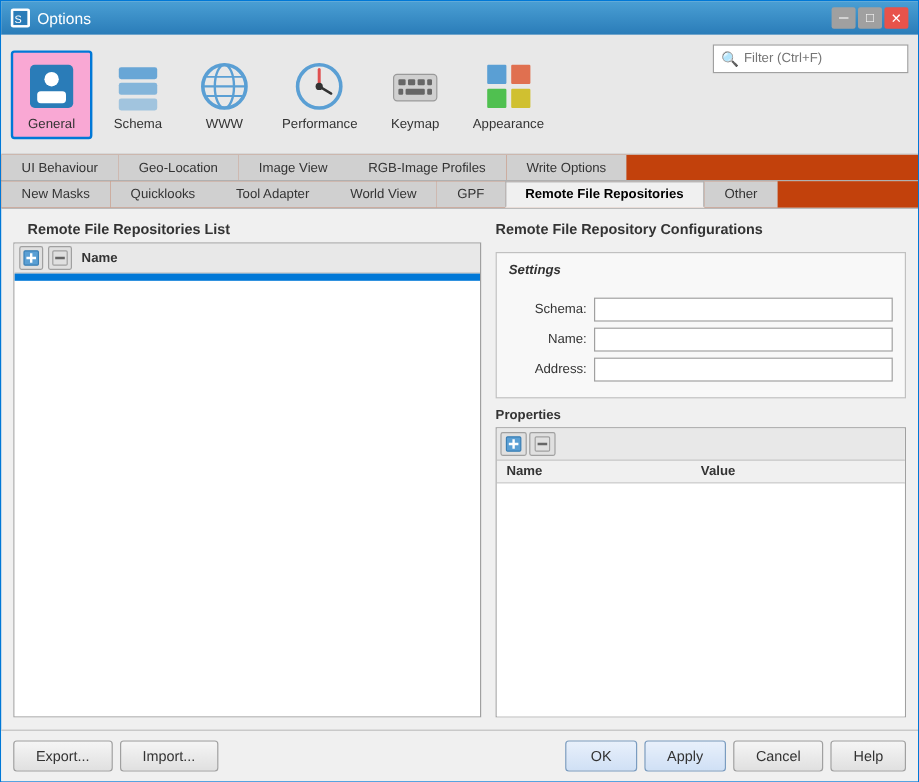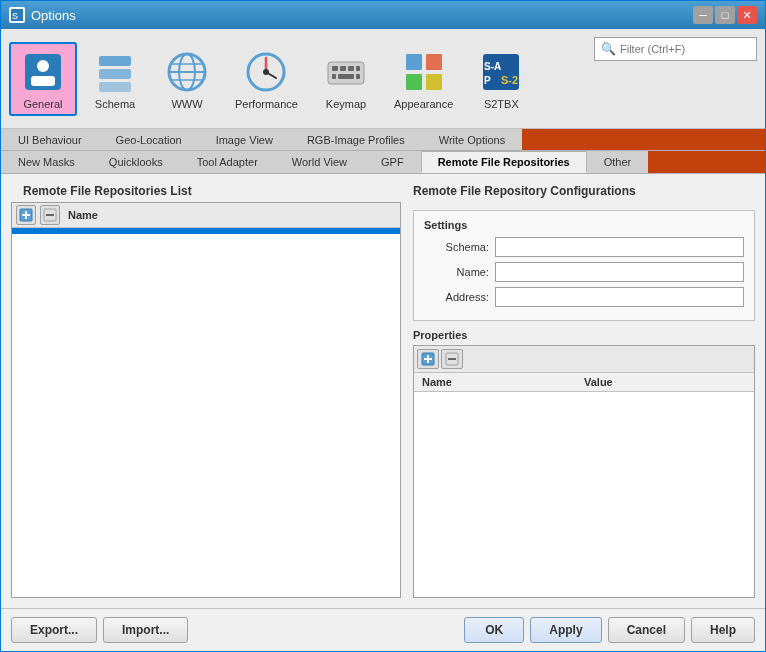--- a/index.html
+++ b/index.html
@@ -242,22 +242,23 @@
       margin-bottom: 4px;
     }
     .settings-section {
       border: 1px solid #c0c0c0;
       padding: 8px 10px;
       background: #f8f8f8;
     }
     .settings-title {
       font-size: 11px;
       font-weight: bold;
-      margin-bottom: 6px;
-      color: #333;
+      margin-bottom: 17px;
+      color: #333;
+      font-style: italic;
     }
     .field-row {
       display: flex;
       align-items: center;
       margin-bottom: 5px;
       gap: 6px;
     }
     .field-label {
       width: 65px;
       font-size: 11px;
@@ -338,21 +339,20 @@
     .bottom-right { display: flex; gap: 6px; }
     .btn {
       padding: 5px 18px;
       border: 1px solid #a0a0a0;
       background: linear-gradient(to bottom, #f5f5f5, #e0e0e0);
       cursor: pointer;
       font-size: 12px;
       border-radius: 3px;
       color: #333;
       min-width: 60px;
-      font-weight: bold;
     }
     .btn.primary {
       background: linear-gradient(to bottom, #e8f0fb, #d0e0f5);
       border-color: #7a9cc0;
     }
   </style>
 </head>
 <body>
 
 <div class="window">
@@ -445,31 +445,20 @@
           <svg width="44" height="44" viewBox="0 0 44 44">
             <rect x="4" y="4" width="16" height="16" rx="1" fill="#5a9fd4"></rect>
             <rect x="24" y="4" width="16" height="16" rx="1" fill="#e07050"></rect>
             <rect x="4" y="24" width="16" height="16" rx="1" fill="#50c050"></rect>
             <rect x="24" y="24" width="16" height="16" rx="1" fill="#d0c030"></rect>
           </svg>
         </div>
         <span class="toolbar-label">Appearance</span>
       </div>
 
-      <div class="toolbar-item">
-        <div class="toolbar-icon">
-          <svg width="44" height="44" viewBox="0 0 44 44">
-            <rect x="4" y="4" width="36" height="36" rx="3" fill="#1a5a9a"></rect>
-            <text x="5" y="20" font-size="10" font-weight="bold" fill="white">S-A</text>
-            <text x="5" y="34" font-size="10" font-weight="bold" fill="white">P</text>
-            <text x="22" y="34" font-size="11" font-weight="bold" fill="#e0c040">S-2</text>
-          </svg>
-        </div>
-        <span class="toolbar-label">S2TBX</span>
-      </div>
     </div>
     <div class="search-box">
       <span>🔍</span>
       <input type="text" placeholder="Filter (Ctrl+F)" style="">
     </div>
   </div>
 
   <div class="tabs-container">
     <div class="tab-row">
       <div class="tab">UI Behaviour</div>

